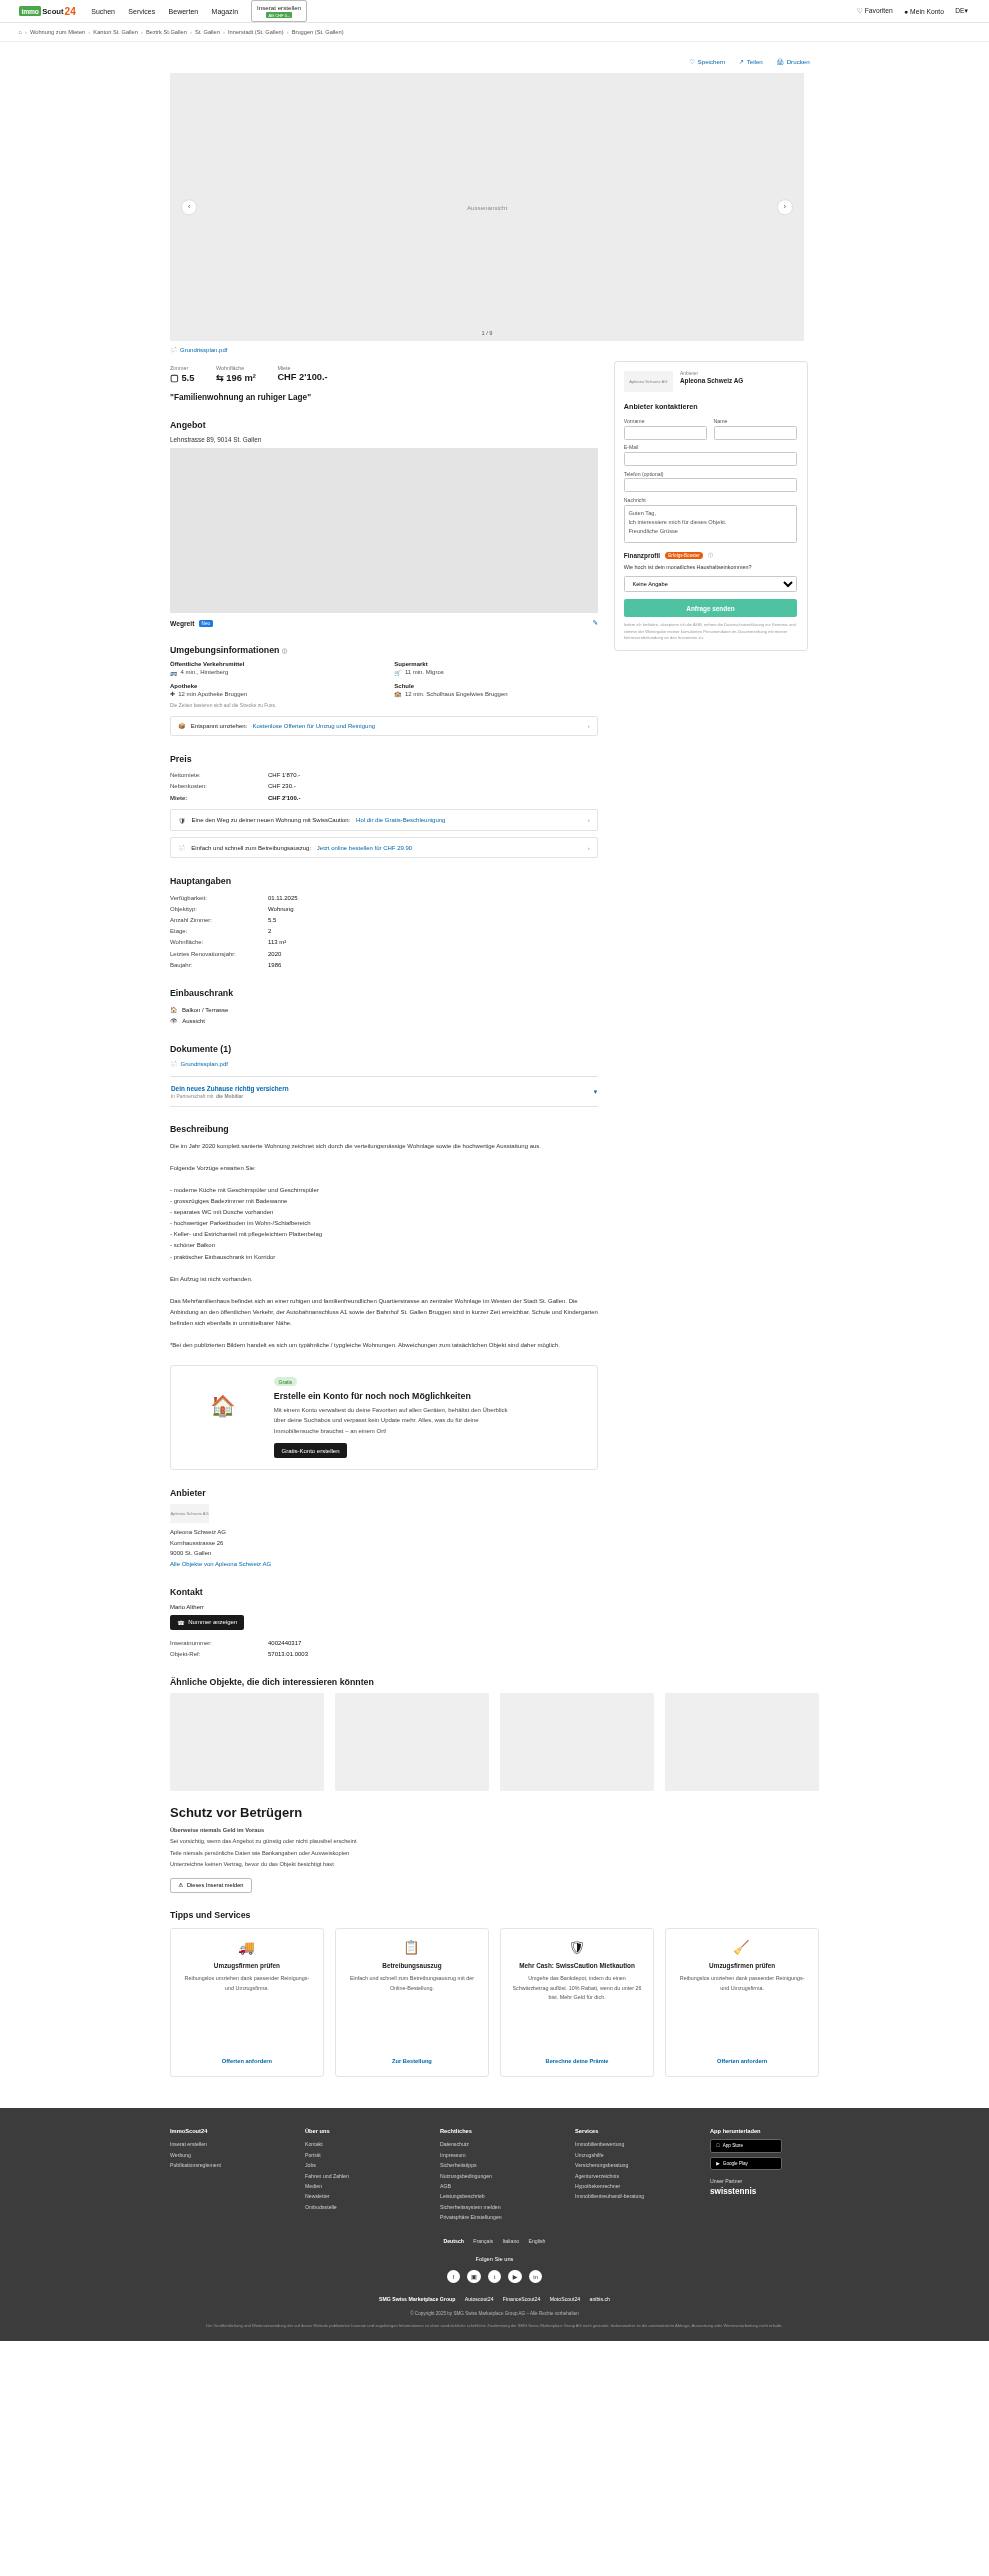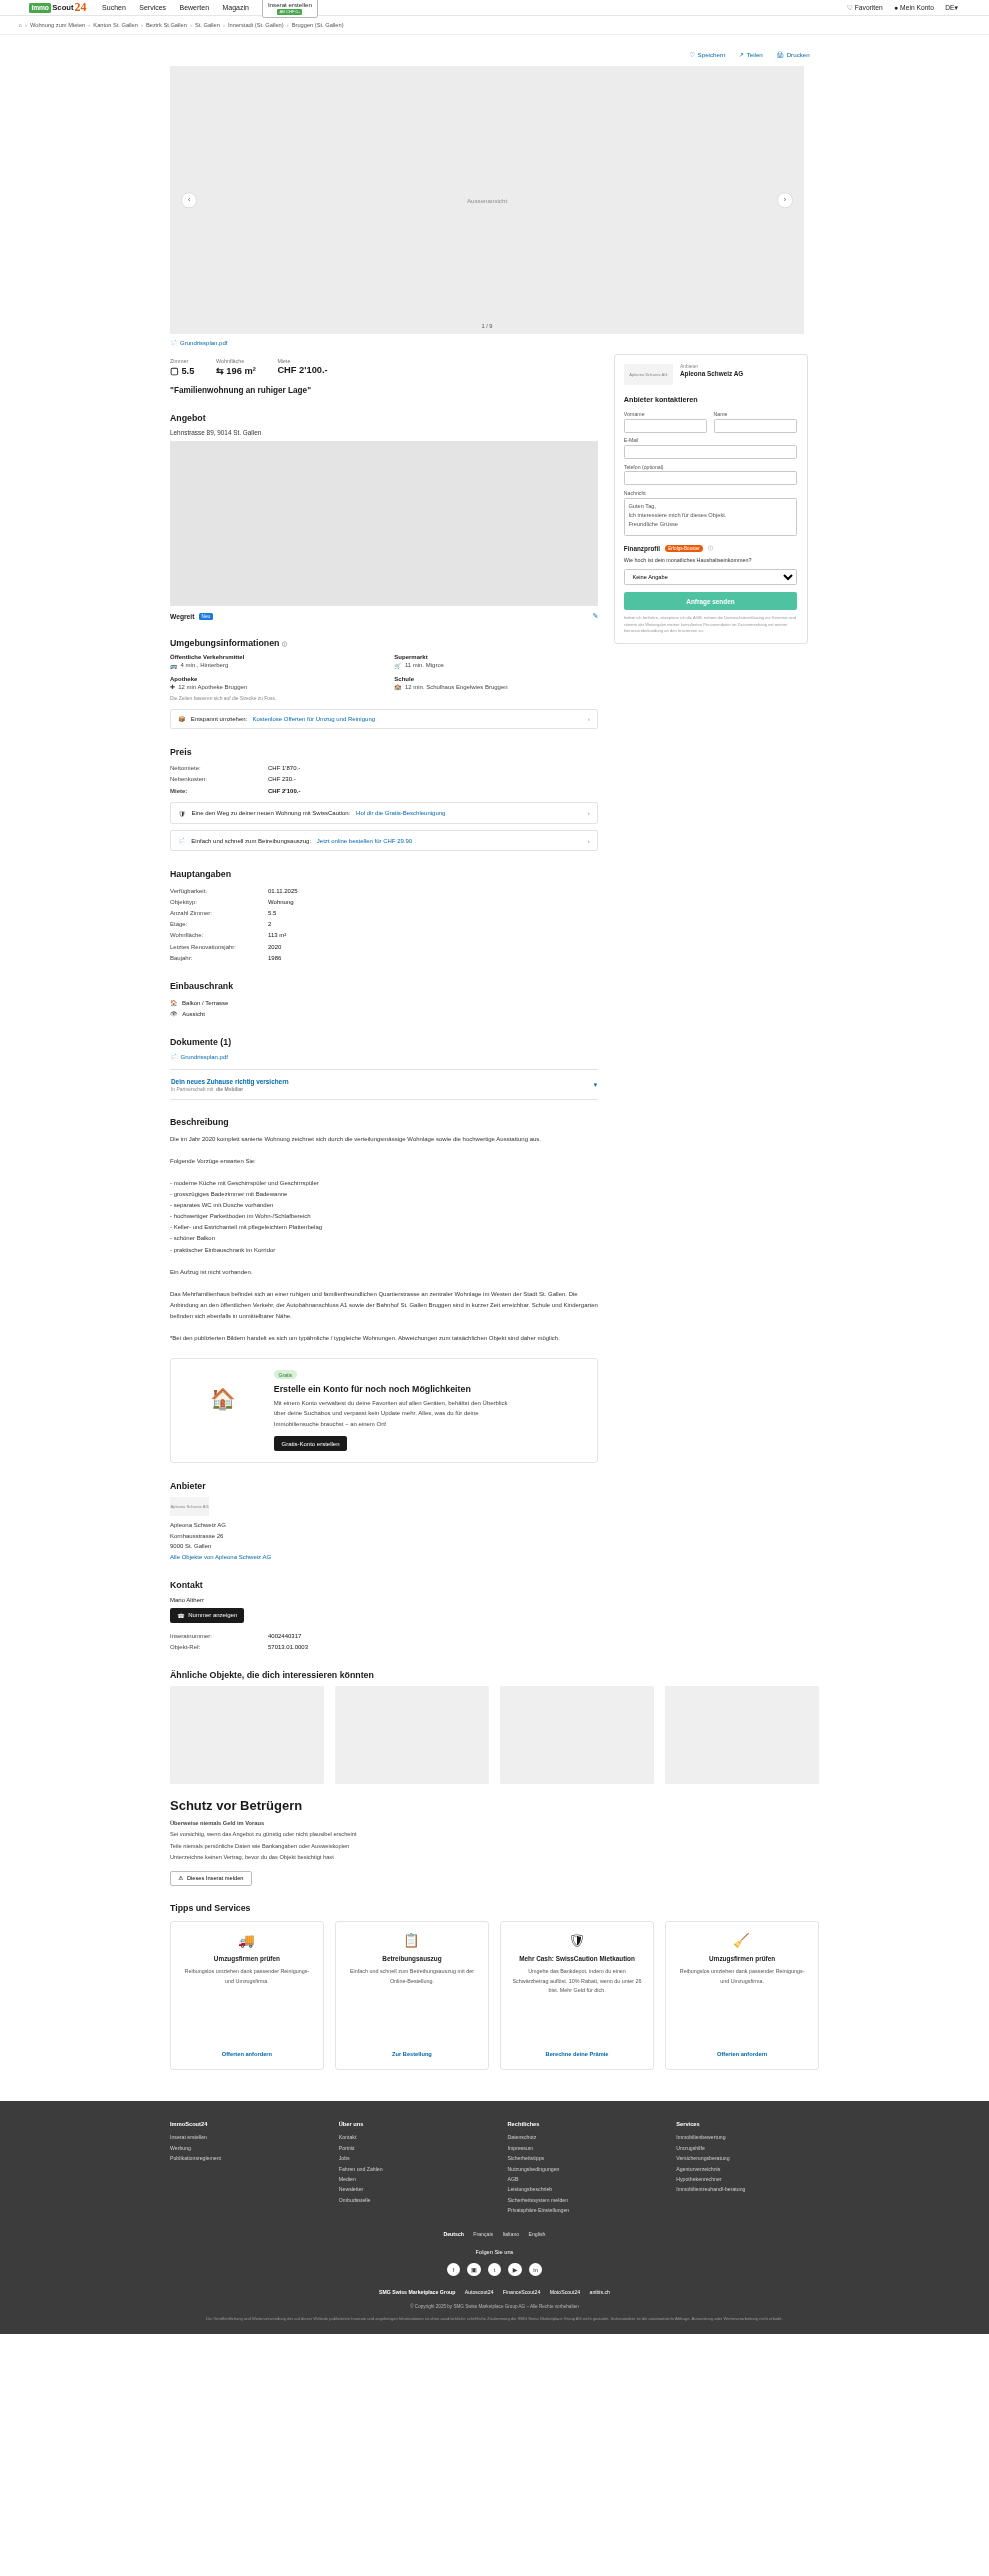--- a/index.html
+++ b/index.html
@@ -9,31 +9,31 @@
     font-family:"Liberation Sans", sans-serif;
     background:#ffffff;
     color:#1a1a1a;
     font-size:6.7px;
   }
   a { color:#0068ad; text-decoration:none; }
   .page { width:989px; margin:0 auto; }
 
   
   .topbar {
-    height:16px; display:flex; align-items:center;
+    height:23px; display:flex; align-items:center;
     border-bottom:0.5px solid #e6e6e6; background:#fff;
-    padding:0 29px; gap:0;
+    padding:0 19px; gap:0;
   }
   .logo { display:flex; align-items:center; gap:1px; margin-right:15.5px; }
   .logo-badge {
     background:#4ca64c; color:#fff; font-weight:bold; font-size:6.7px;
     padding:1.5px 2.6px; border-radius:1.5px; letter-spacing:-0.2px;
   }
   .logo-text { font-weight:bold; font-size:7.7px; color:#1a1a1a; }
-  .logo-24 { color:#ea5b0c; font-weight:bold; font-size:12px;font-family:Liberation Serif, serif; }
+  .logo-24 { color:#ea5b0c; font-weight:bold; font-size:10px; }
   .nav-items { display:flex; gap:13.4px; align-items:center; }
   .nav-item { font-size:7px; color:#1a1a1a; }
   .nav-cta {
     margin-left:13.4px; border:0.5px solid #b8b8b8; border-radius:2.1px;
     padding:2.6px 4.6px; font-size:6.2px; position:relative; background:#fff;
     display:flex; flex-direction:column; align-items:center;
   }
   .nav-cta .badge {
     background:#4ca64c; color:#fff; font-size:4.1px; padding:0.5px 2.1px;
     border-radius:1px; margin-top:1px; white-space:nowrap;
@@ -694,20 +694,37 @@
         <h4>Services</h4>
         <ul>
           <li>Immobilienbewertung</li>
           <li>Umzugshilfe</li>
           <li>Versicherungsberatung</li>
           <li>Agenturverzeichnis</li>
           <li>Hypothekenrechner</li>
           <li>Immobilientreuhand/-beratung</li>
         </ul>
       </div>
+      <div class="f-col">
+        <h4>App herunterladen</h4>
+        <div class="store-badge">
+          <span></span>
+          <span>App Store</span>
+        </div>
+        <div class="store-badge">
+          <span>▶</span>
+          <span>Google Play</span>
+        </div>
+        <div class="partner">
+          <div>Unser Partner</div>
+          <div class="p-logo">
+            <span>swisstennis</span>
+          </div>
+        </div>
+      </div>
     </div>
 
     <div class="f-langs">
       <b>Deutsch</b>
       <span>Français</span>
       <span>Italiano</span>
       <span>English</span>
     </div>
 
     <div class="f-follow">Folgen Sie uns</div>

